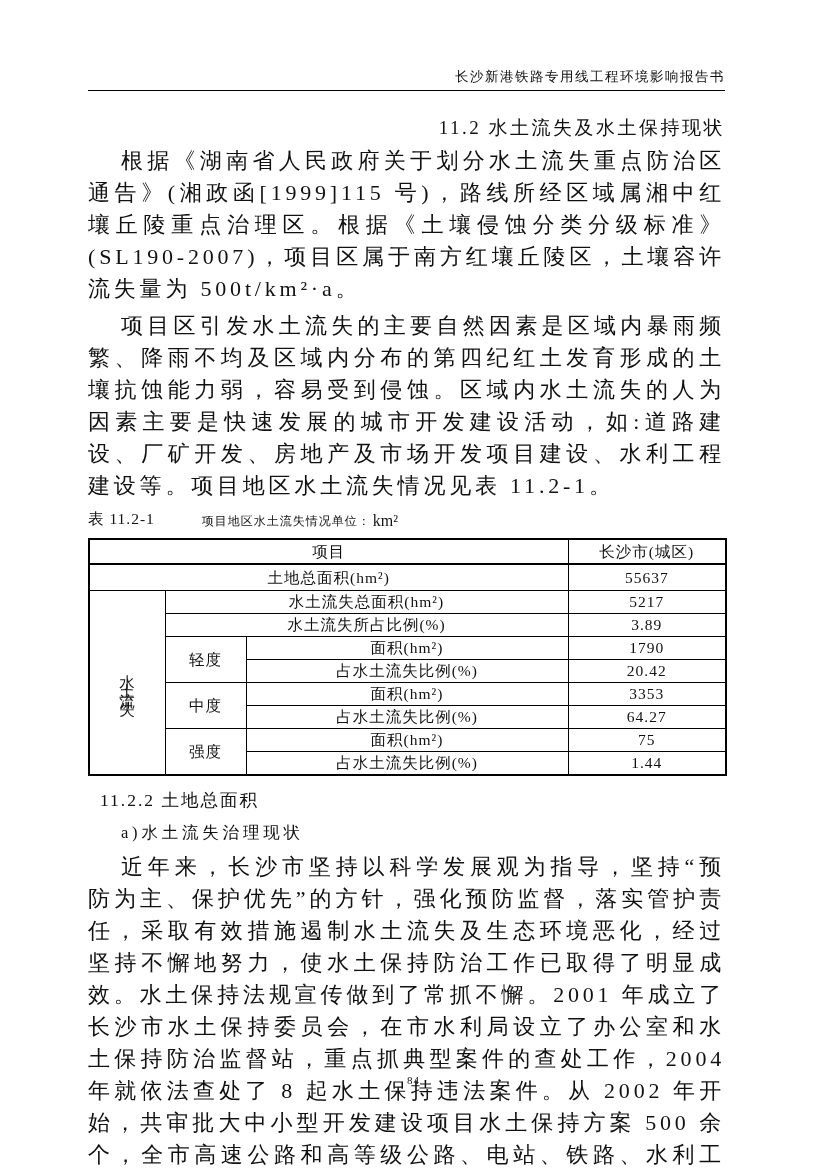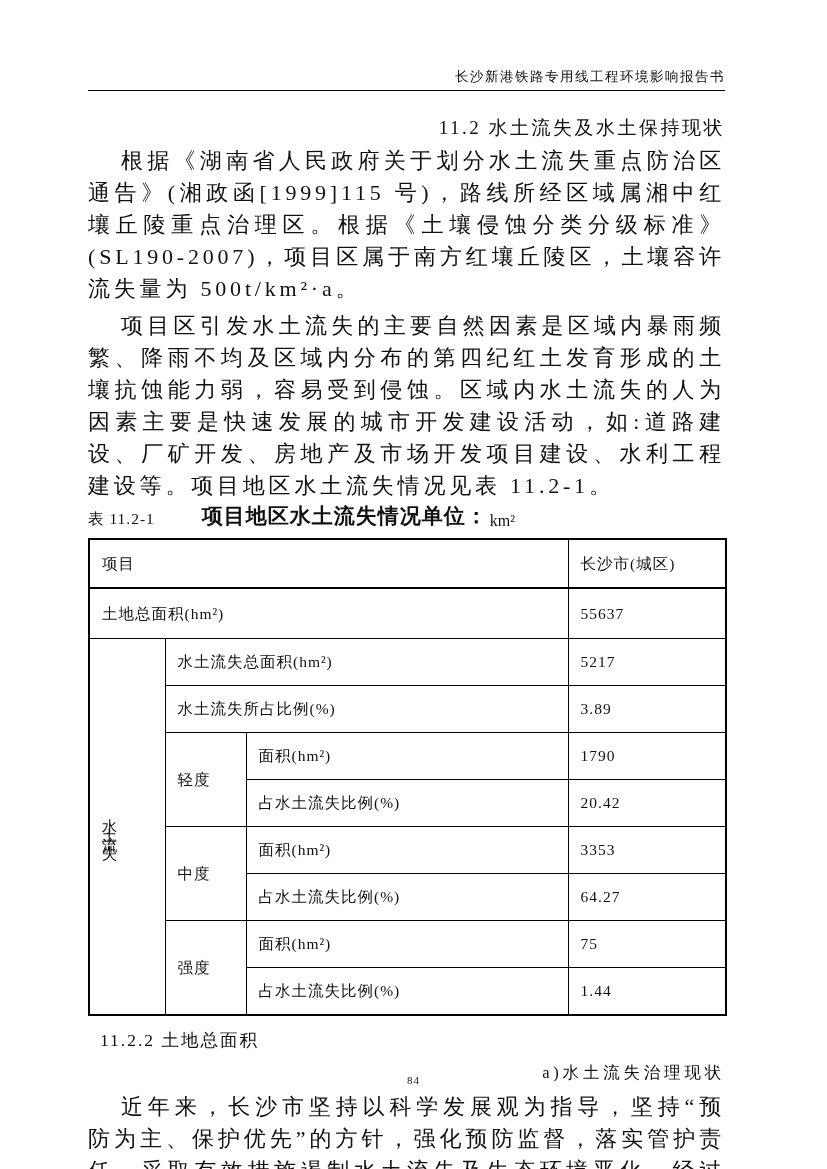--- a/index.html
+++ b/index.html
@@ -26,38 +26,38 @@
     letter-spacing:2px; line-height:23px;
   }
 
   p.body {
     font-size:22px; line-height:32px; letter-spacing:3.8px;
     text-align:justify; text-justify:inter-character;
     text-indent:33px; margin:5px 0 0 0;
   }
   p.sub-item {
     font-size:16.5px; line-height:26px; letter-spacing:3.8px;
-    text-indent:33px; margin:8px 0 0 0;text-align:right;
+    text-indent:33px; margin:8px 0 0 0;
   }
 
   .tbl-caption { display:flex; align-items:flex-end; margin-top:4px; height:24px; }
   .cap-label { font-size:15.5px; letter-spacing:1px; }
   .cap-title {
-    font-family:"Liberation Sans","DejaVu Sans",sans-serif; font-weight:bold;
-    font-size:21px; margin-left:47px; letter-spacing:1px;
+    font-family:"Liberation Sans","DejaVu Sans",sans-serif; font-weight:normal;
+    font-size:12px; margin-left:47px; letter-spacing:1px;
   }
   .cap-unit { font-size:16px; margin-left:2px; }
 
   table.data {
     border-collapse:collapse; table-layout:fixed; width:637px;
     margin-top:8px; border:2px solid #000;
   }
   table.data td {
-    border:1px solid #000; vertical-align:middle;
-    font-size:15.5px; letter-spacing:1px; padding:12px; height:22px; line-height:20px;
+    border:1px solid #000; text-align:center; vertical-align:middle;
+    font-size:15.5px; letter-spacing:1px; padding:0; height:22px; line-height:20px;
   }
   table.data tr.hdr td { height:23px; border-bottom-width:2px; }
   table.data tr.land td { height:25px; }
   td.group-cell { border-bottom-width:2px; }
   .v-text {
     display:inline-block; writing-mode:vertical-rl; text-orientation:upright;
     letter-spacing:9px; line-height:1; font-size:15.5px;
   }
 
   .page-number {

